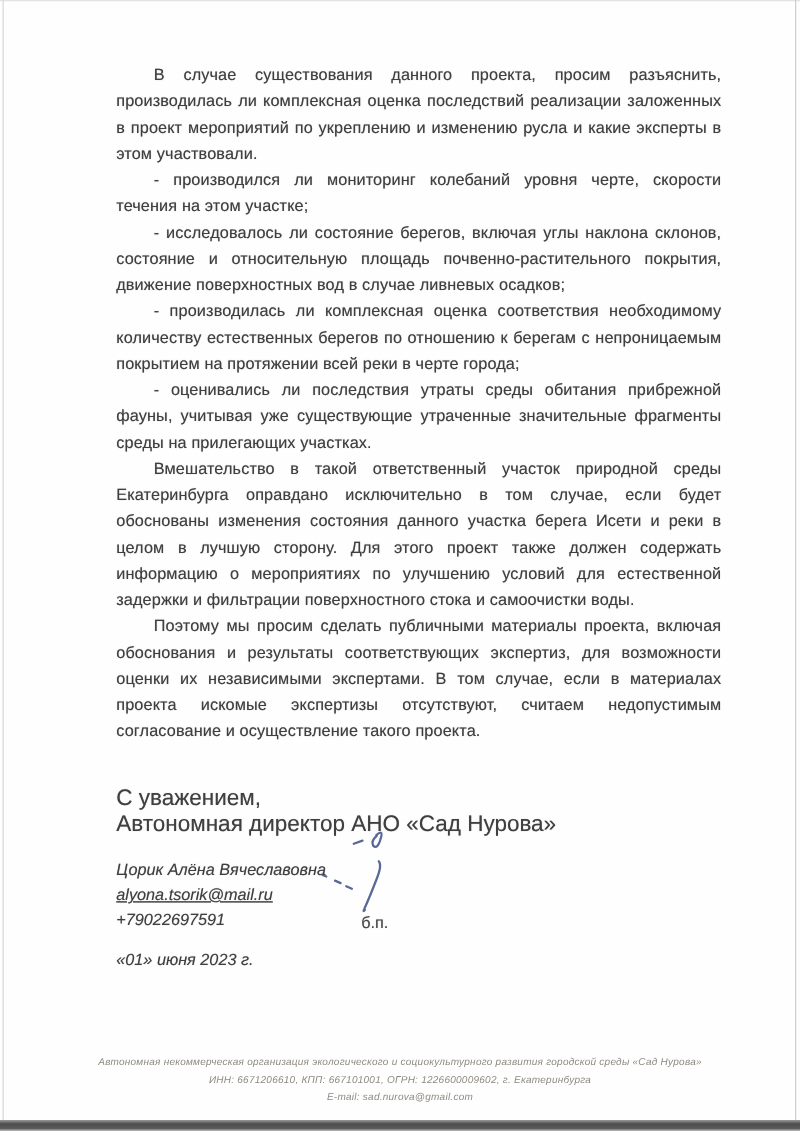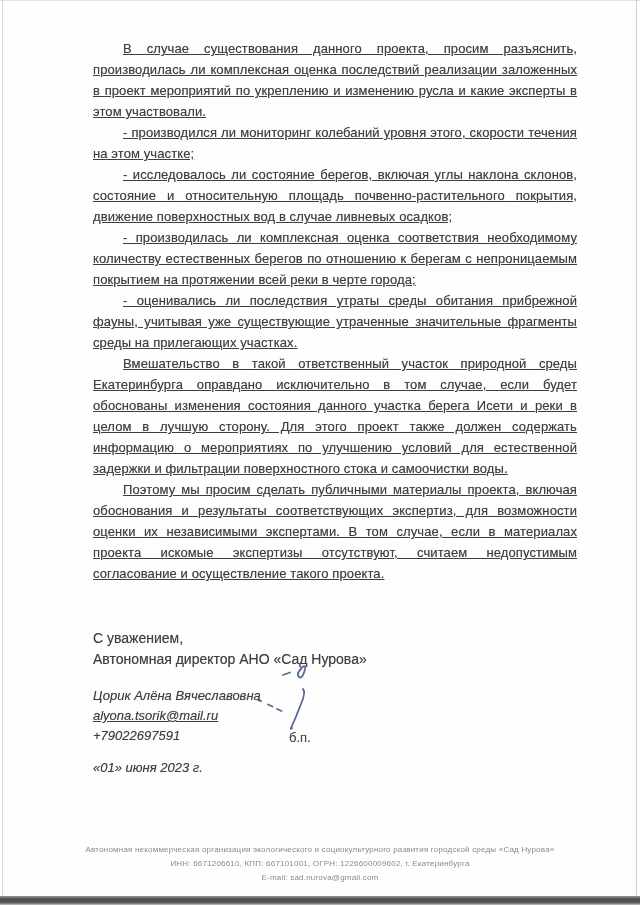--- a/index.html
+++ b/index.html
@@ -22,39 +22,38 @@
   .edge-top    { position:absolute; left:0; top:0; width:100%; height:1px; background:#e3e3e3; }
   .edge-bottom {
     position:absolute; left:0; bottom:0; width:100%; height:9px;
     background: linear-gradient(#9a9a9a 0%, #4c4c4c 35%, #5a5a5a 75%, #c9c9c9 100%);
     filter: blur(0.4px);
   }
 
   .body-text {
     position: absolute;
     left: 93px;
-    top: 38px;
+    top: 49px;
     width: 484px;
     font-size: 13px;
     line-height: 21px;
     text-align: justify;
     letter-spacing: 0.1px;
     text-shadow: 0 0 0.7px rgba(63,63,63,0.55);
-    text-decoration: underline;
   }
   .body-text p {
     margin: 0;
     text-indent: 30px;
   }
 
   .signoff {
     position: absolute;
     left: 93px;
     top: 628px;
-    font-size: 14px;
+    font-size: 18px;
     line-height: 21px;
     text-shadow: 0 0 0.7px rgba(63,63,63,0.55);
   }
 
   .contact {
     position: absolute;
     left: 93px;
     top: 686px;
     font-size: 13px;
     line-height: 20px;
@@ -91,34 +90,35 @@
   .footer {
     position: absolute;
     left: 0;
     top: 843px;
     width: 100%;
     text-align: center;
     font-size: 8px;
     line-height: 14px;
     color: #8e8a80;
     letter-spacing: 0.2px;
+    font-style: italic;
   }
 </style>
 </head>
 <body>
 
 <div class="page">
 
   <div class="edge-top"></div>
   <div class="edge-left"></div>
   <div class="edge-right"></div>
 
   <div class="body-text">
     <p>В случае существования данного проекта, просим разъяснить, производилась ли комплексная оценка последствий реализации заложенных в проект мероприятий по укреплению и изменению русла и какие эксперты в этом участвовали.</p>
-    <p>- производился ли мониторинг колебаний уровня этого, скорости течения на этом участке;</p>
+    <p>- производился ли мониторинг колебаний уровня черте, скорости течения на этом участке;</p>
     <p>- исследовалось ли состояние берегов, включая углы наклона склонов, состояние и относительную площадь почвенно-растительного покрытия, движение поверхностных вод в случае ливневых осадков;</p>
     <p>- производилась ли комплексная оценка соответствия необходимому количеству естественных берегов по отношению к берегам с непроницаемым покрытием на протяжении всей реки в черте города;</p>
     <p>- оценивались ли последствия утраты среды обитания прибрежной фауны, учитывая уже существующие утраченные значительные фрагменты среды на прилегающих участках.</p>
     <p>Вмешательство в такой ответственный участок природной среды Екатеринбурга оправдано исключительно в том случае, если будет обоснованы изменения состояния данного участка берега Исети и реки в целом в лучшую сторону. Для этого проект также должен содержать информацию о мероприятиях по улучшению условий для естественной задержки и фильтрации поверхностного стока и самоочистки воды.</p>
     <p>Поэтому мы просим сделать публичными материалы проекта, включая обоснования и результаты соответствующих экспертиз, для возможности оценки их независимыми экспертами. В том случае, если в материалах проекта искомые экспертизы отсутствуют, считаем недопустимым согласование и осуществление такого проекта.</p>
   </div>
 
   <div class="signoff">
     <div>С уважением,</div>
     <div>Автономная директор АНО «Сад Нурова»</div>

